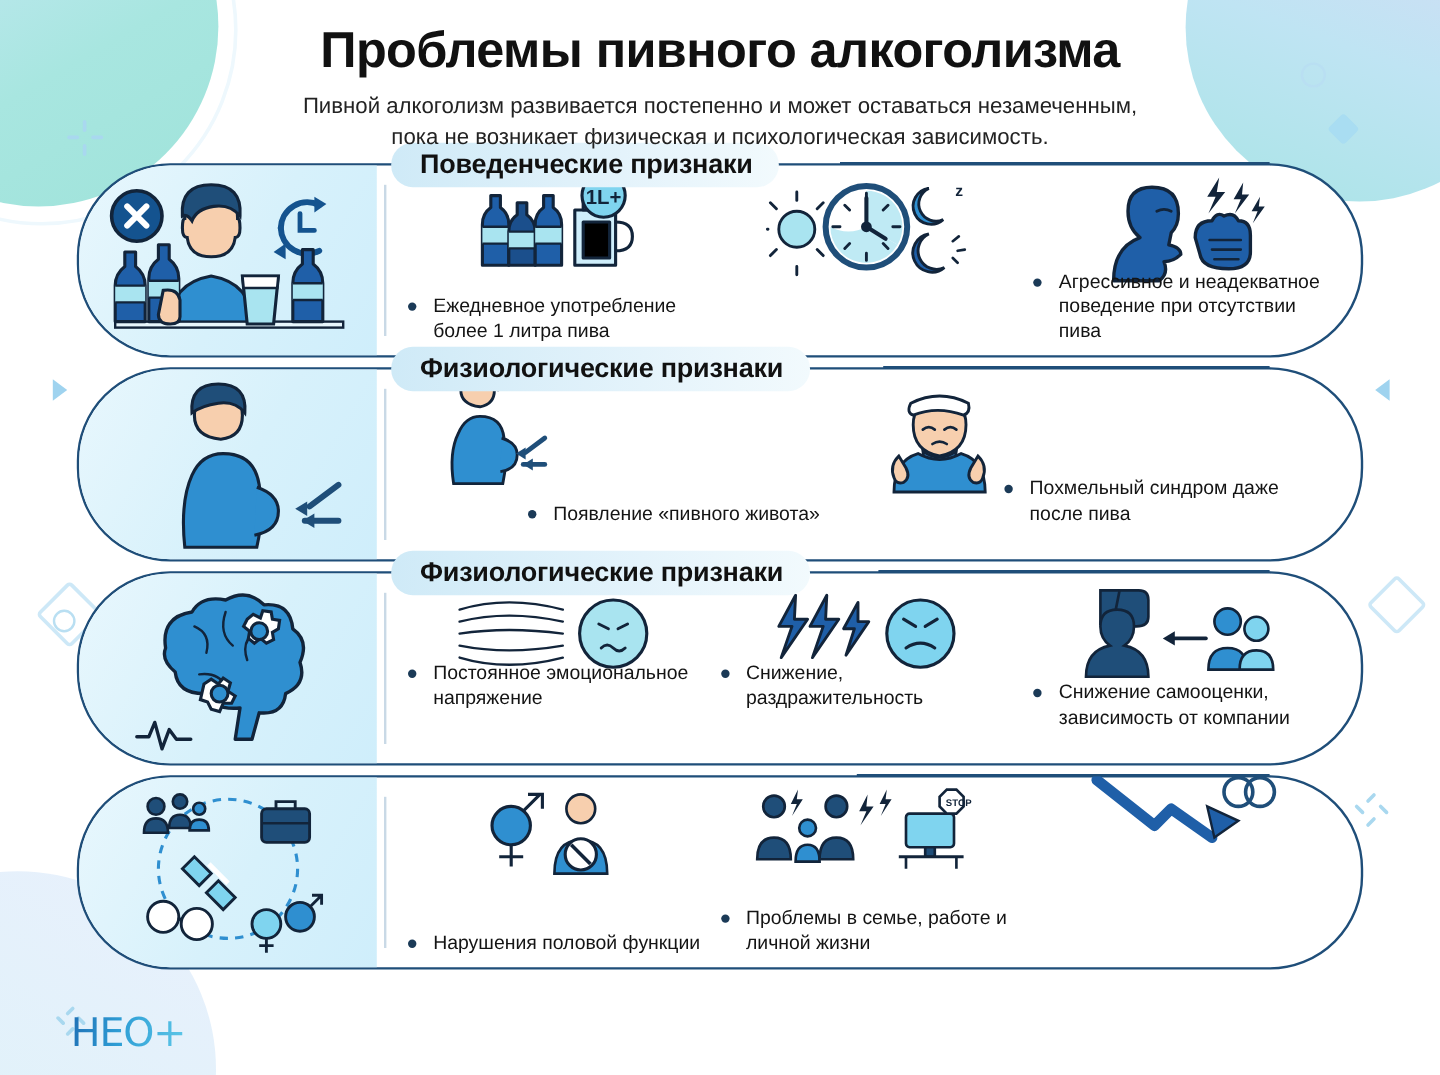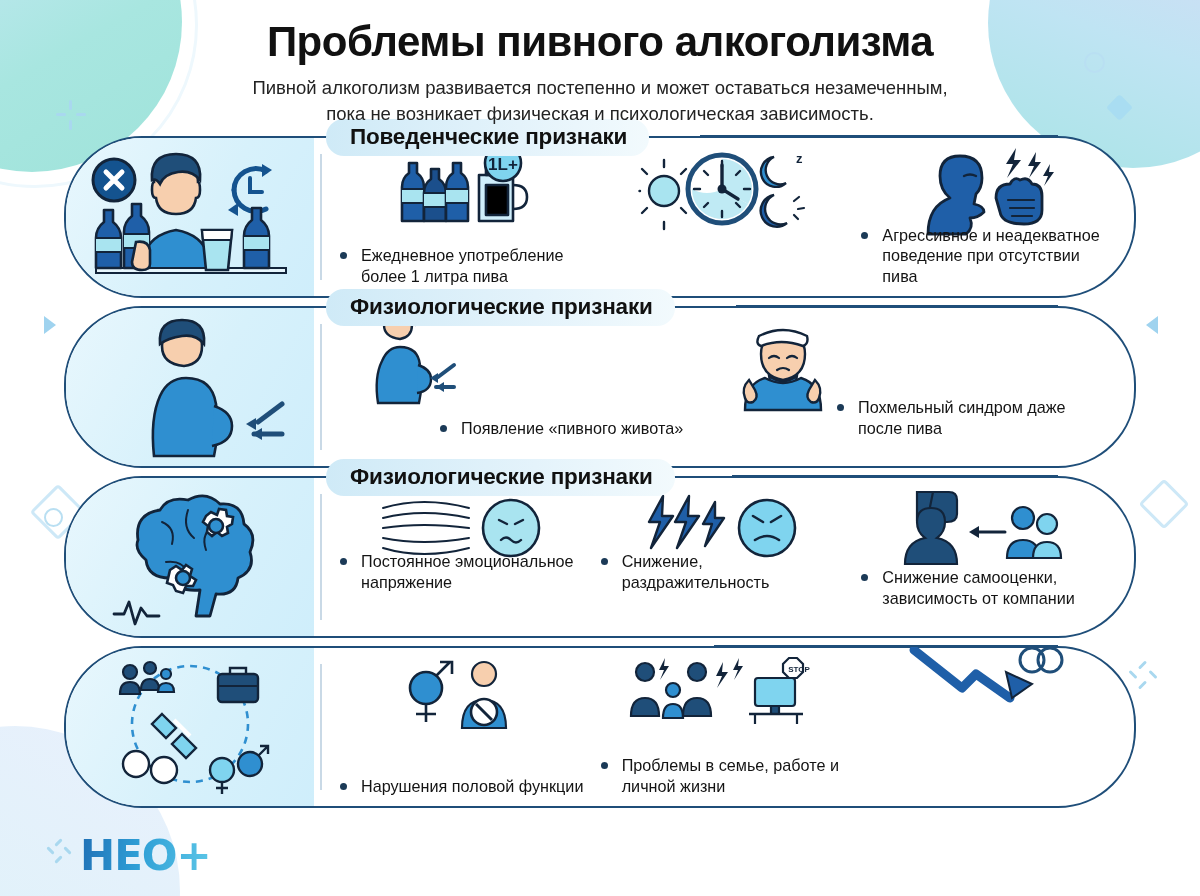--- a/index.html
+++ b/index.html
@@ -195,25 +195,25 @@
   }
 
   
   .b-low   { bottom: 12px; }
   .b-mid   { bottom: 30px; }
   .b-high  { bottom: 46px; }
 
   
   .logo {
     position: absolute;
-    left: 80px;
+    left: 59px;
     bottom: 16px;
     z-index: 5;
-    font-size: 42px;
-    font-weight: 700;
+    font-size: 33px;
+    font-weight: 400;
     letter-spacing: -1px;
     background: linear-gradient(100deg, #1f6fb5 0%, #2f9fd6 45%, #5ec8e8 100%);
     -webkit-background-clip: text;
     background-clip: text;
     color: transparent;
     font-family: "DejaVu Sans", sans-serif;
   }
 
   svg { display: block; overflow: visible; }
 </style>

